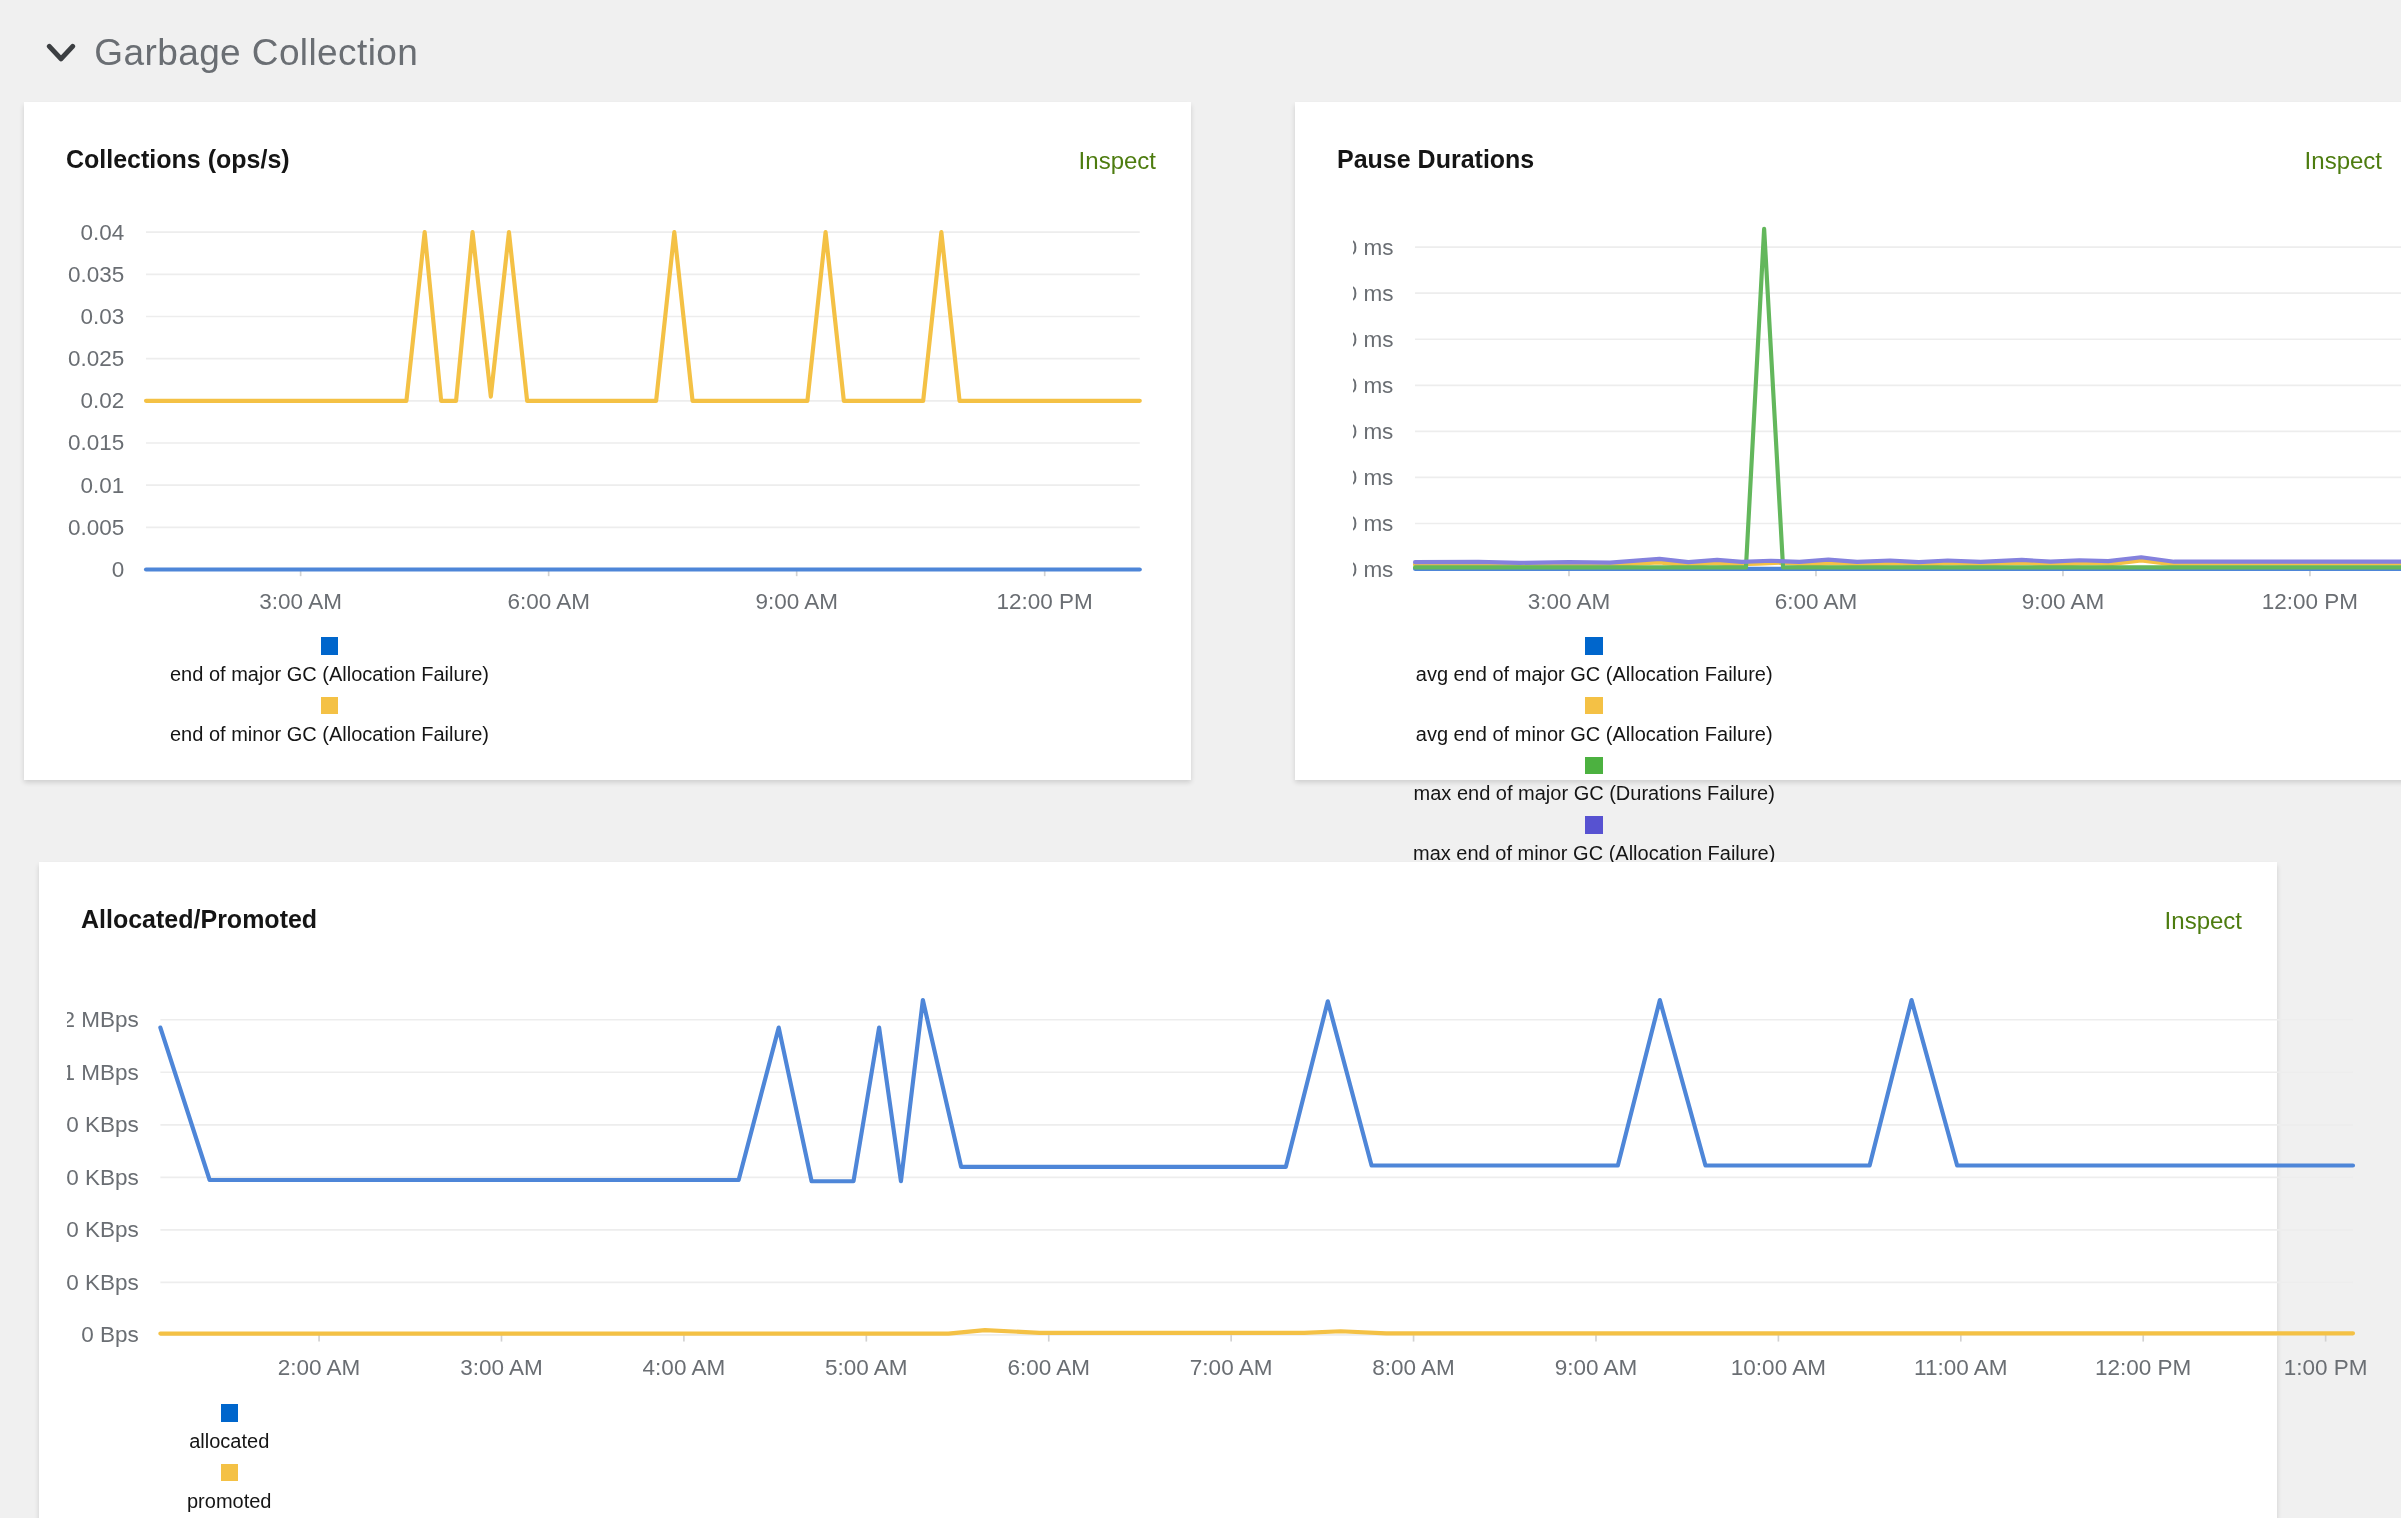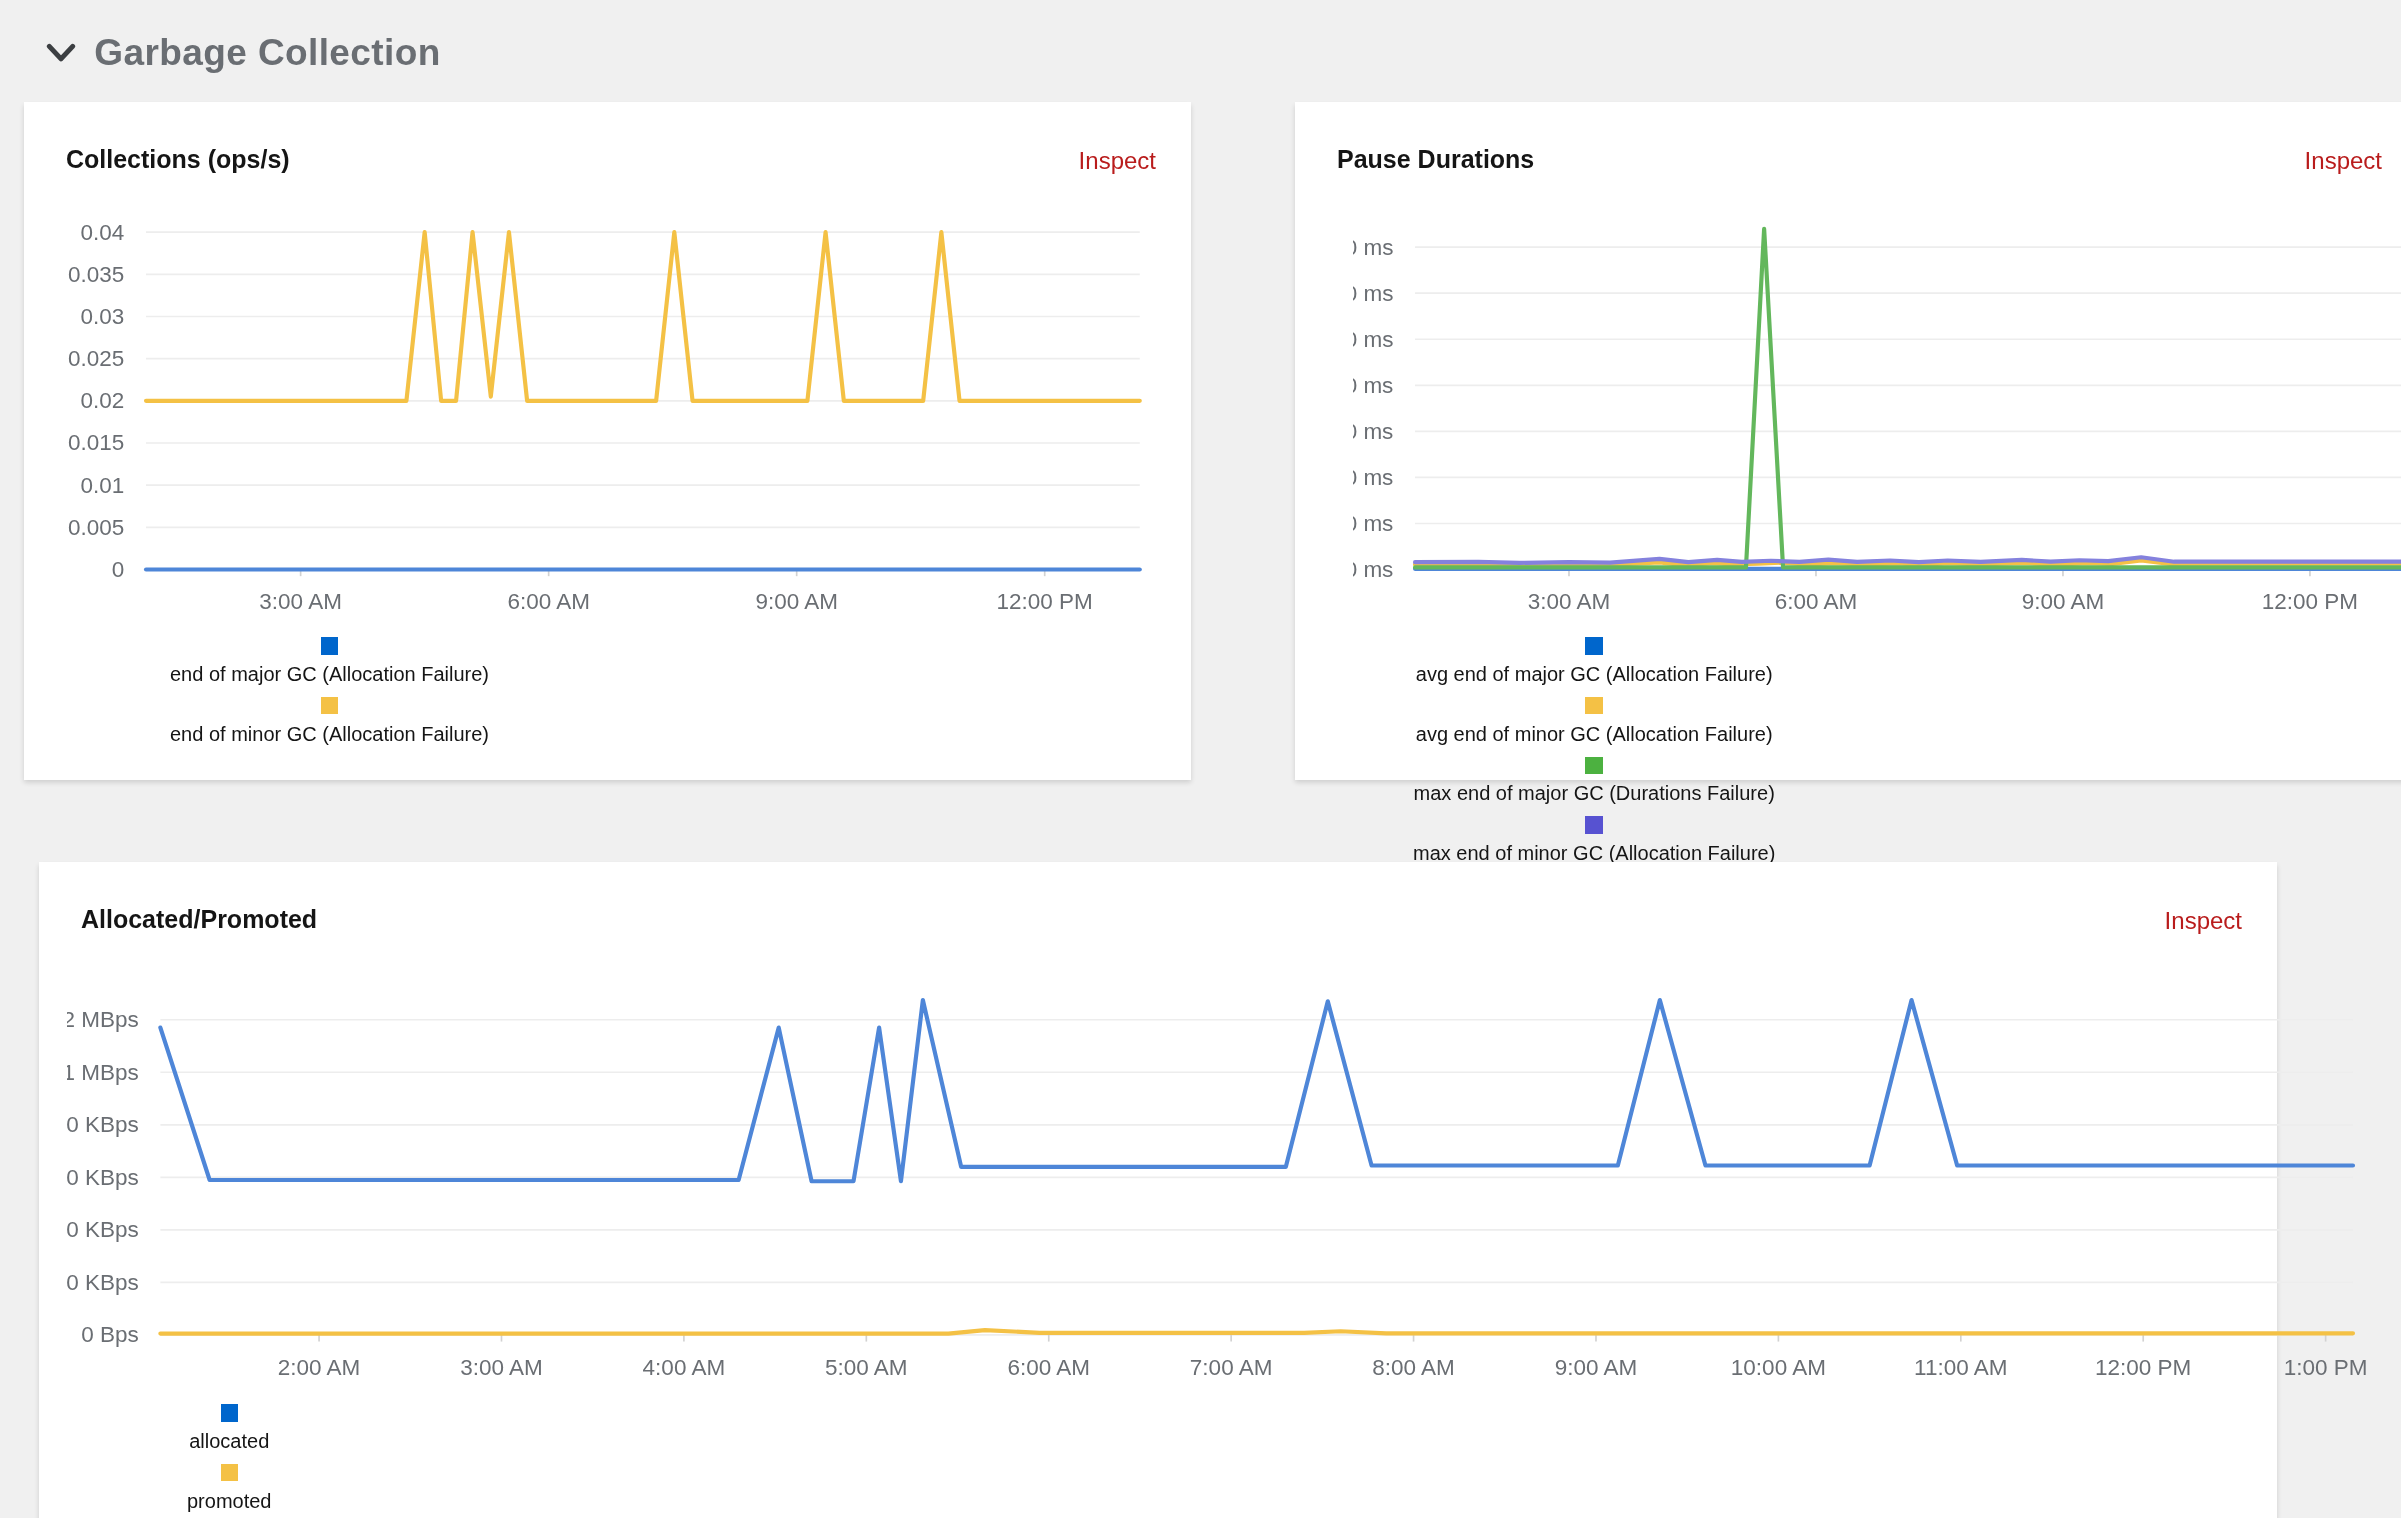--- a/index.html
+++ b/index.html
@@ -11,38 +11,38 @@
     overflow: hidden;
   }
   .page { position:relative; width:2401px; height:1518px; background:#f0f0f0; }
 
   .section-header {
     position:absolute; left:46px; top:32px;
     display:flex; align-items:center; gap:18.3px;
   }
   .section-header .chev { width:30px; height:20px; display:block; cursor:pointer; }
   .section-title {
-    font-size:37px; color:#6a6e73; font-weight:700; letter-spacing:0.4px;
+    font-size:37px; color:#6a6e73; font-weight:400; letter-spacing:0.4px;
   }
 
   .card {
     position:absolute; background:#ffffff;
     box-shadow: 0 2.5px 5px rgba(3,3,3,0.14);
   }
   #card1 { left:24px;  top:102px; width:1167px; height:678px; }
   #card2 { left:1295px; top:102px; width:1122px; height:678px; }
   #card3 { left:39px;  top:862px; width:2238px; height:660px; }
 
   .panel-title {
     position:absolute; left:42px; top:43px;
     font-size:25px; font-weight:700; color:#151515;
   }
   .inspect-link {
     position:absolute; right:35px; top:45px;
-    font-size:24px; color:#b91c1c; text-decoration:none; cursor:pointer;
+    font-size:24px; color:#4d7c0f; text-decoration:none; cursor:pointer;
   }
 
   svg.chart { position:absolute; display:block; }
   #svg1 { left:27.5px; top:111px; }
   #svg2 { left:58px; top:111px; }
   #svg3 { left:27.5px; top:120px; }
   svg.chart text { font-family:"Liberation Sans", sans-serif; }
 
   .legend { position:absolute; display:flex; flex-direction:column; gap:11px; }
   #legend1 { left:146px; top:535px; }

